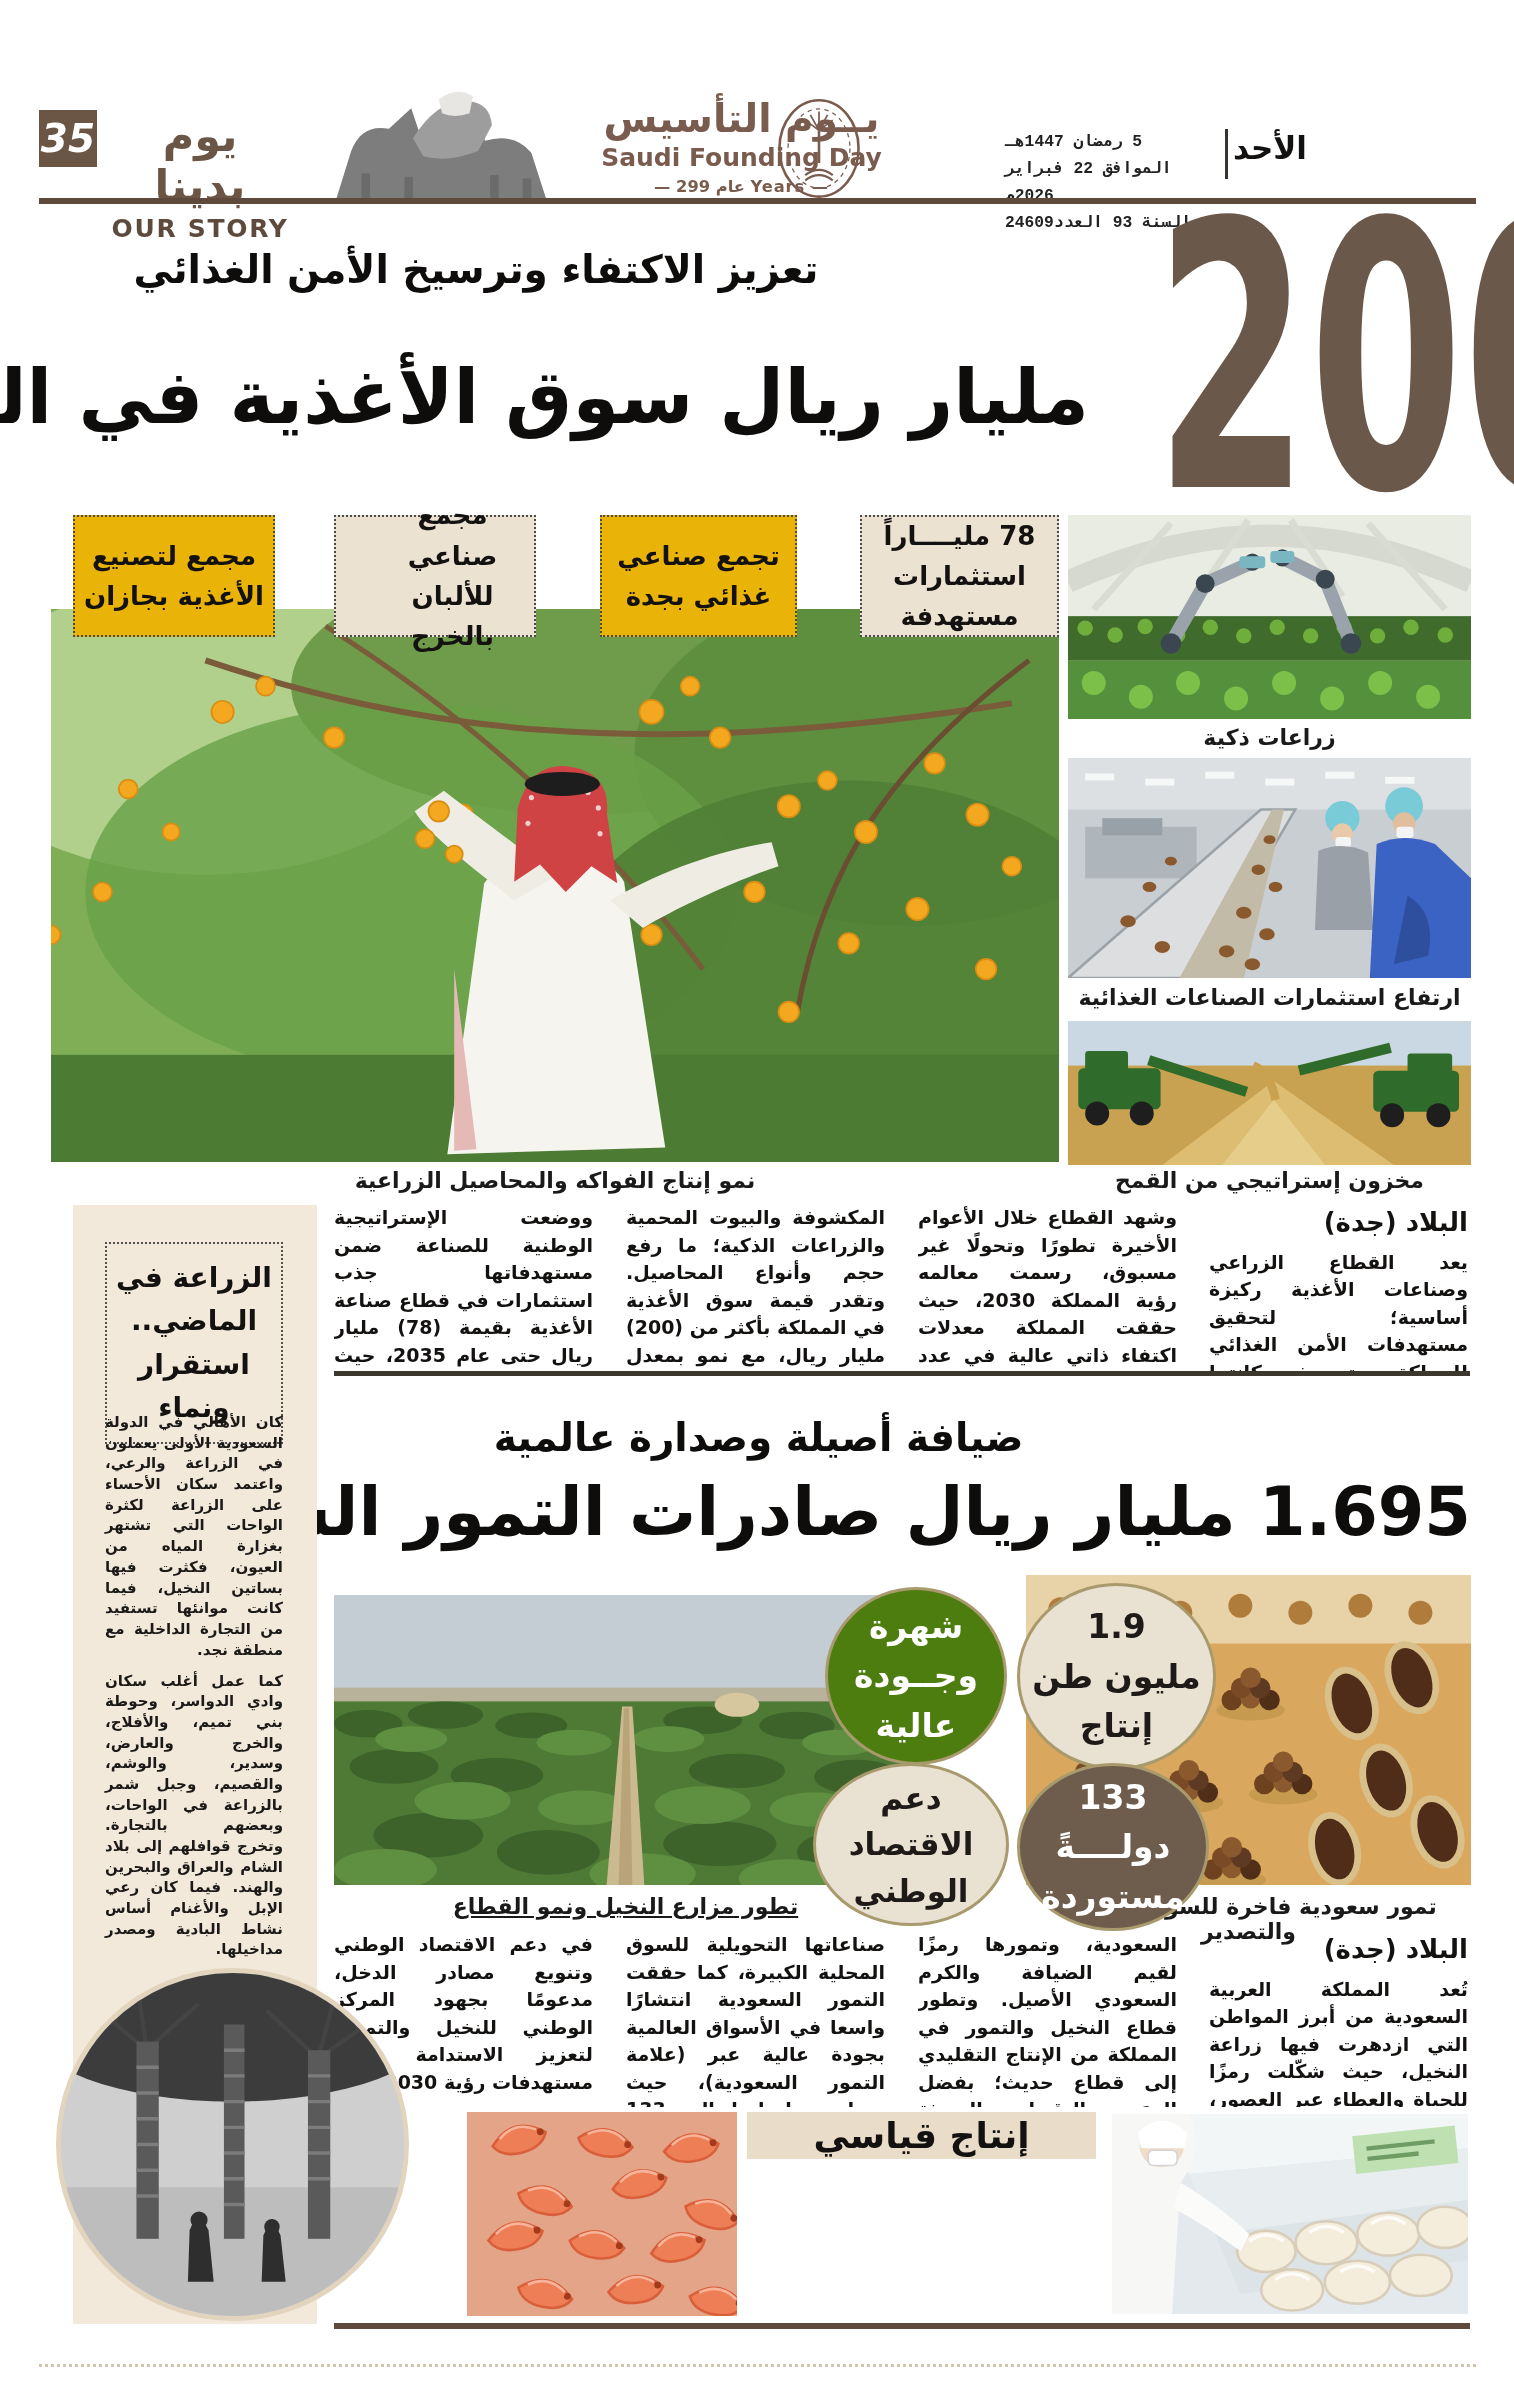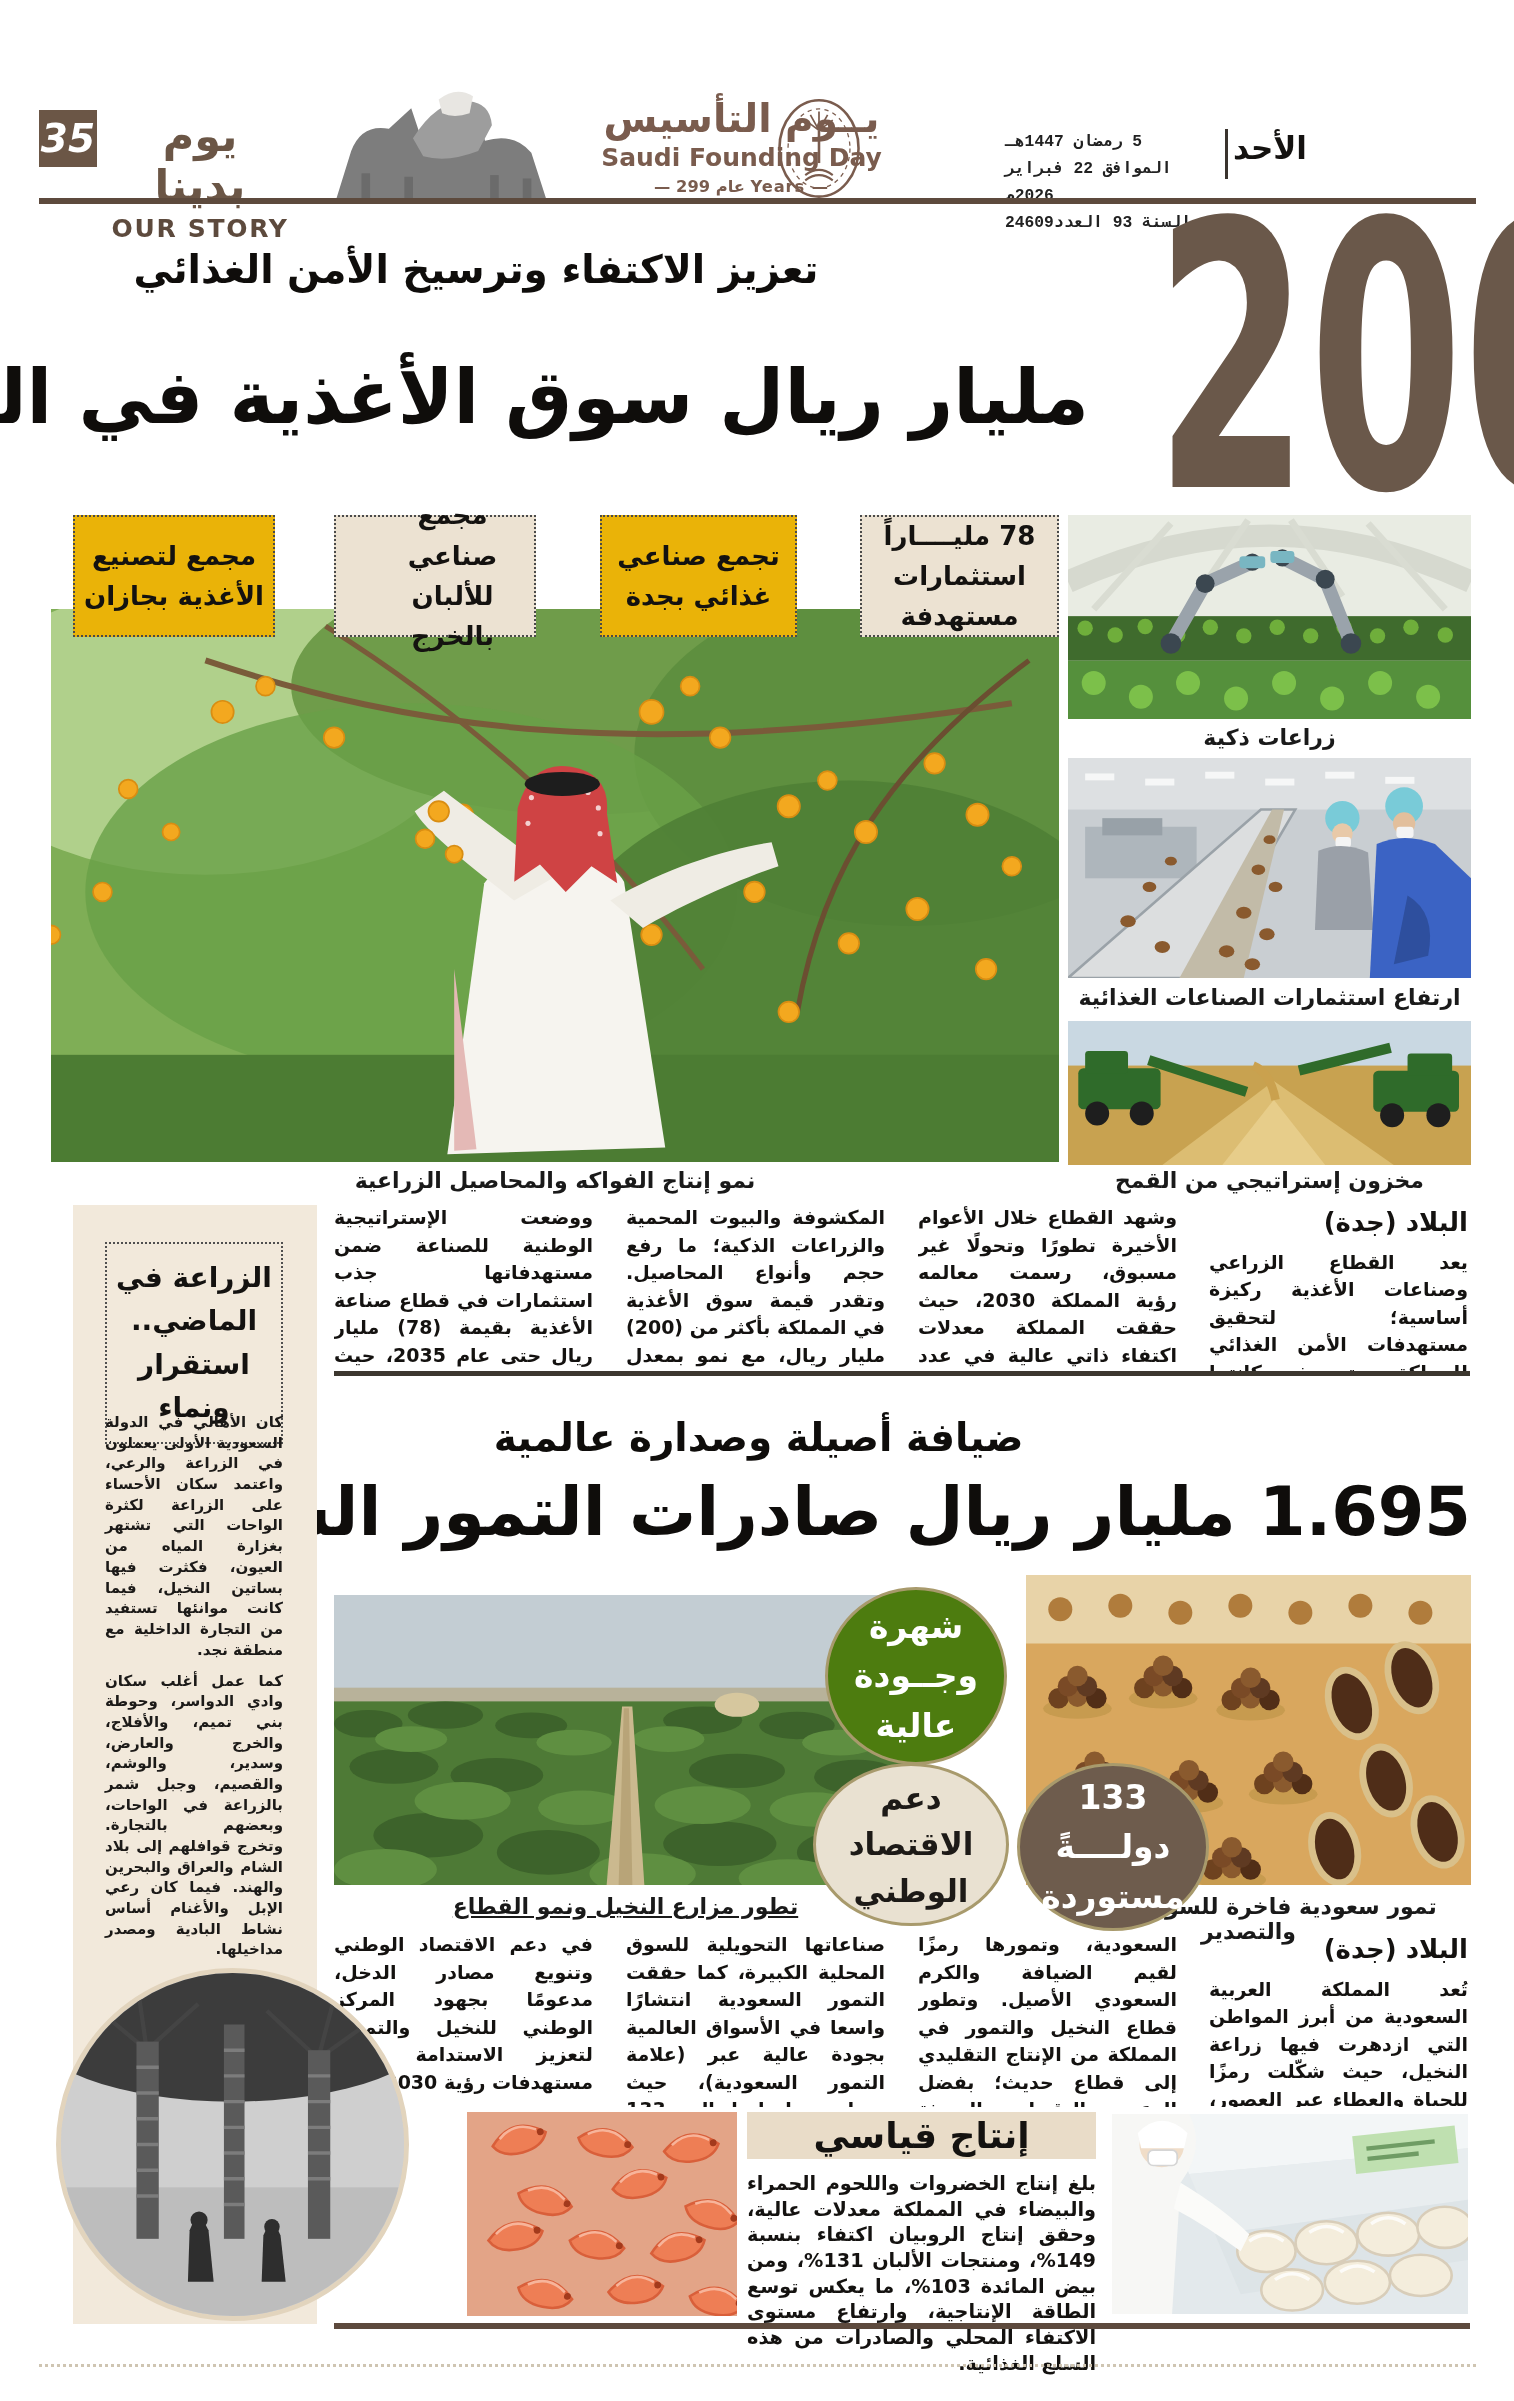--- a/index.html
+++ b/index.html
@@ -419,20 +419,23 @@
       <use href="#dov" x="420" y="240" transform="rotate(-16 420 240)"></use>
       <use href="#dov" x="480" y="300" transform="rotate(-18 480 300)"></use>
       <use href="#dov" x="360" y="320" transform="rotate(-14 360 320)"></use>
     </svg>
   </div>
   <div class="abs caption" style="left:1026px;top:1894px;width:445px;">تمور سعودية فاخرة للسوق المحلي والتصدير</div>
 
   <div class="abs badge ar" style="left:825px;top:1587px;width:182px;height:178px;background:#4d7c0f;color:#fff;font-size:33px;">شهرة
 وجــودة
 عالية</div>
+  <div class="abs badge ar" style="left:1017px;top:1583px;width:199px;height:187px;background:#e9e1d1;color:#1d1a17;font-size:33px;">1.9
+مليون طن
+إنتاج</div>
   <div class="abs badge ar" style="left:813px;top:1763px;width:196px;height:163px;background:#e9e1d1;color:#1d1a17;font-size:31px;">دعم
 الاقتصاد
 الوطني</div>
   <div class="abs badge ar" style="left:1017px;top:1763px;width:192px;height:168px;background:#6e5c4d;color:#fff;font-size:33px;">133
 دولــــةً
 مستوردة</div>
 
   <div class="abs artcol2" style="left:1209px;">
     <div class="byline">البلاد (جدة)</div>
     <div>تُعد المملكة العربية السعودية من أبرز المواطن التي ازدهرت فيها زراعة النخيل، حيث شكّلت رمزًا للحياة والعطاء عبر العصور، ومن أرضها المباركة انتشرت زراعة النخيل في العديد من المناطق، حتى غدت جزءًا لا يتجزأ من الهوية</div>
@@ -497,21 +500,20 @@
       <use href="#shr" x="120" y="150" transform="rotate(8 120 150)"></use>
       <use href="#shr" x="215" y="165" transform="rotate(-14 215 165)"></use>
       <use href="#shr" x="60" y="205" transform="rotate(12 60 205)"></use>
       <use href="#shr" x="165" y="210" transform="rotate(-6 165 210)"></use>
       <use href="#shr" x="260" y="215" transform="rotate(10 260 215)"></use>
     </svg>
   </div>
 
   <div class="abs recbox">
     <div class="rechead">إنتاج قياسي</div>
-    <div class="recbody">بلغ إنتاج الخضروات واللحوم الحمراء والبيضاء في المملكة معدلات عالية، وحقق إنتاج الروبيان اكتفاء بنسبة 149%، ومنتجات الألبان 131%، ومن بيض المائدة 103%، ما يعكس توسع الطاقة الإنتاجية، وارتفاع مستوى الاكتفاء المحلي والصادرات من هذه السلع الغذائية.</div>
   </div>
 
   <div class="abs photo" style="left:1112px;top:2114px;width:356px;height:200px;">
     <svg viewBox="0 0 415 233" preserveAspectRatio="none">
       <rect width="415" height="233" fill="#e3e9ec"></rect>
       <polygon points="60,0 415,0 415,40 90,70" fill="#f3f6f7"></polygon>
       <polygon points="90,70 415,40 415,100 120,140" fill="#e8edef"></polygon>
       <polygon points="120,140 415,100 415,170 150,210" fill="#dde4e7"></polygon>
       <rect x="280" y="26" width="120" height="44" fill="#bfe0b0" transform="rotate(-6 280 26)"></rect>
       <path d="M295,42 h80 M295,54 h60" stroke="#6f9c64" stroke-width="5" transform="rotate(-6 280 26)"></path>

